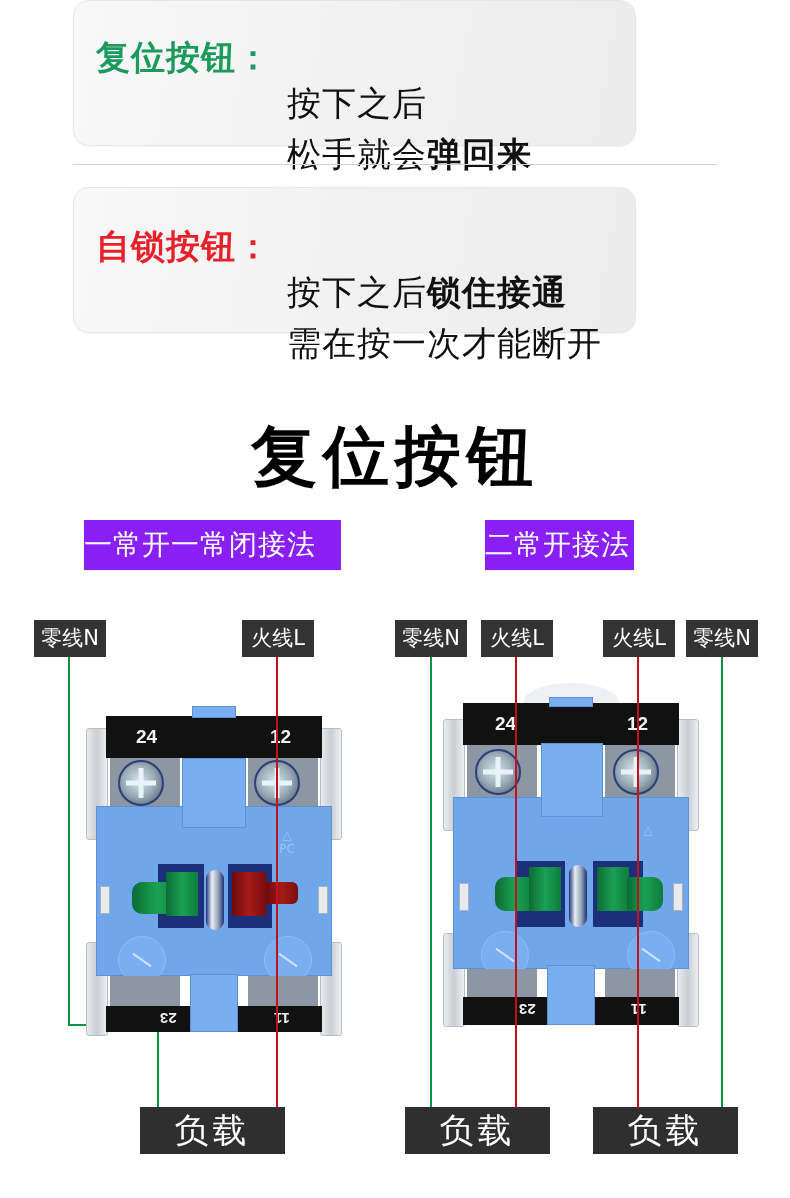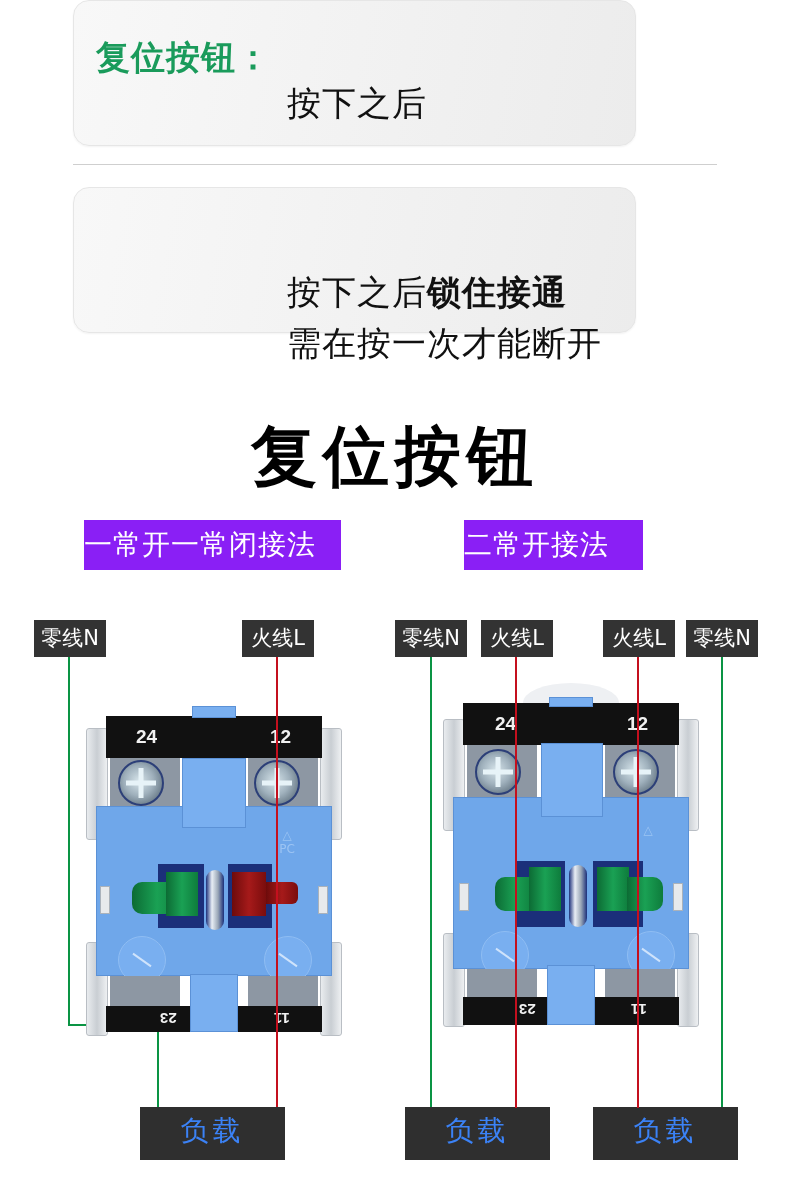--- a/index.html
+++ b/index.html
@@ -34,29 +34,29 @@
   .section-title {
     position: absolute; left: 0; width: 790px; top: 412px; text-align: center;
     font-size: 66px; font-weight: bold; letter-spacing: 6px; color: #000;
   }
 
   .method-badge {
     position: absolute; top: 520px; height: 50px; background: #8a1ff5; color: #fff;
     font-size: 28px; line-height: 50px; text-align: left; letter-spacing: 1px;
   }
   .mb-1 { left: 84px; width: 257px; }
-  .mb-2 { left: 464px; width: 179px; }
+  .mb-2 { left: 485px; width: 149px; }
 
   .wire-label {
     position: absolute; top: 620px; height: 37px; background: #333333; color: #fff;
     font-size: 21px; line-height: 37px; text-align: center; white-space: nowrap;
   }
   .load-box {
-    position: absolute; top: 1107px; height: 53px; background: #2f2f2f; color: #3b82f6;
-    font-size: 28px; line-height: 47px; text-align: center; letter-spacing: 4px;
+    position: absolute; top: 1107px; height: 47px; background: #2f2f2f; color: #ffffff;
+    font-size: 34px; line-height: 47px; text-align: center; letter-spacing: 4px;
   }
 
   .wire { position: absolute; background: #0a9444; }
   .wire.red { background: #c4101e; }
 
   
   .device { position: absolute; width: 256px; height: 330px; }
   .dev-left { left: 86px; top: 706px; }
   .dev-right { left: 443px; top: 697px; }
 
@@ -92,25 +92,27 @@
   .dial::after { content:""; position:absolute; left: 12px; top: 22px; width: 22px; height: 2px; background: #cfe3fb; transform: rotate(35deg); }
   .recycle { position: absolute; color: #9cc4f3; font-size: 12px; text-align: center; width: 30px; line-height: 14px; }
   .slot { position: absolute; width: 10px; height: 28px; background: #e8eaec; border: 1px solid #aab2bb; }
 </style>
 </head>
 <body>
 
 <div class="card card-1">
   <span class="label" style="color:#1a9b5b">复位按钮：</span>
   <span class="line l1">按下之后</span>
+  <span class="line l2"><span>松手就会</span><b>弹回来</b></span>
 </div>
 
 <div class="divider"></div>
 
 <div class="card card-2">
+  <span class="label" style="color:#e8202a">自锁按钮：</span>
   <span class="line l2">需在按一次才能断开</span>
   <span class="line l1"><span>按下之后</span><b>锁住接通</b></span>
 </div>
 
 <div class="section-title">复位按钮</div>
 
 <div class="method-badge mb-1">一常开一常闭接法</div>
 <div class="method-badge mb-2">二常开接法</div>
 
 <div class="wire" style="left:68px;top:657px;width:2px;height:369px;"></div>

